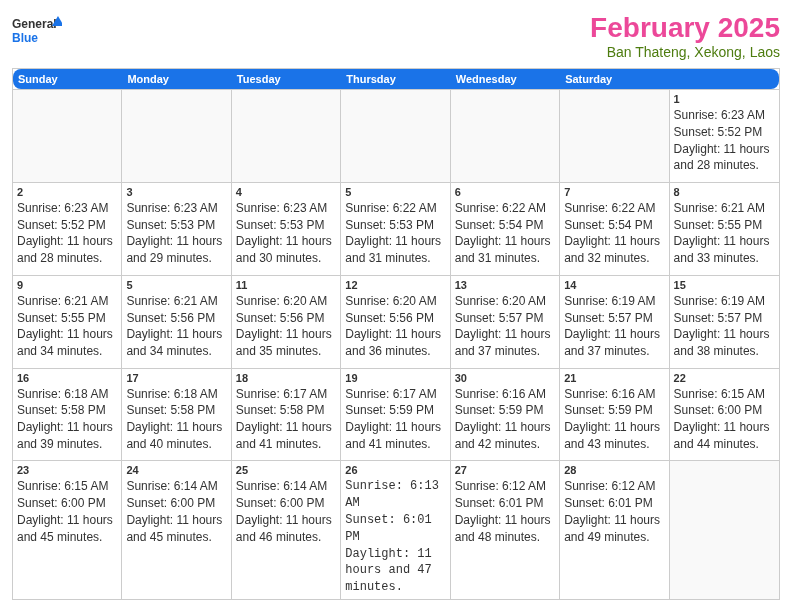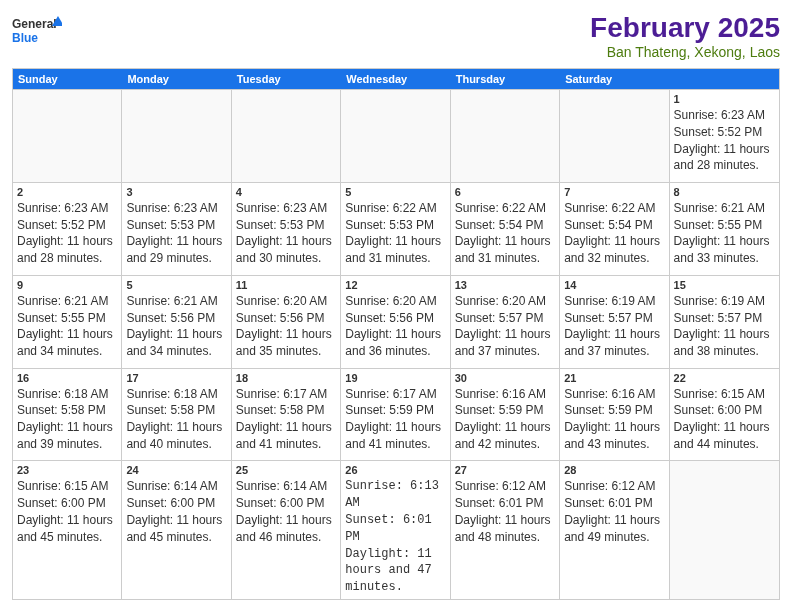--- a/index.html
+++ b/index.html
@@ -27,36 +27,37 @@
       display: flex;
       align-items: center;
       gap: 4px;
     }
     .title-block {
       text-align: right;
     }
     .main-title {
       font-size: 28px;
       font-weight: bold;
-      color: #4c1d95;
+      color: #ec4899;
     }
     .subtitle {
       font-size: 14px;
       color: #4d7c0f;
     }
     .calendar {
       flex: 1;
       display: flex;
       flex-direction: column;
       border: 1px solid #ccc;
     }
     .cal-header {
       display: grid;
       grid-template-columns: repeat(7, 1fr);
       background: #1a73e8;
+      border-radius: 8px;
     }
     .cal-header-cell {
       color: #fff;
       font-size: 11px;
       font-weight: bold;
       padding: 4px 5px;
       text-align: left;
     }
     .cal-body {
       flex: 1;
@@ -111,22 +112,22 @@
       <div class="main-title">February 2025</div>
       <div class="subtitle">Ban Thateng, Xekong, Laos</div>
     </div>
   </div>
 
   <div class="calendar">
     <div class="cal-header">
     <div class="cal-header-cell">Sunday</div>
         <div class="cal-header-cell">Monday</div>
         <div class="cal-header-cell">Tuesday</div>
+        <div class="cal-header-cell">Thursday</div>
         <div class="cal-header-cell">Wednesday</div>
-        <div class="cal-header-cell">Thursday</div>
         <div class="cal-header-cell">Saturday</div>
       </div>
     <div class="cal-body">
     <div class="cal-row">
           <div class="cal-cell empty"></div>
           <div class="cal-cell empty"></div>
           <div class="cal-cell empty"></div>
           <div class="cal-cell empty"></div>
           <div class="cal-cell empty"></div>
           <div class="cal-cell empty"></div>

